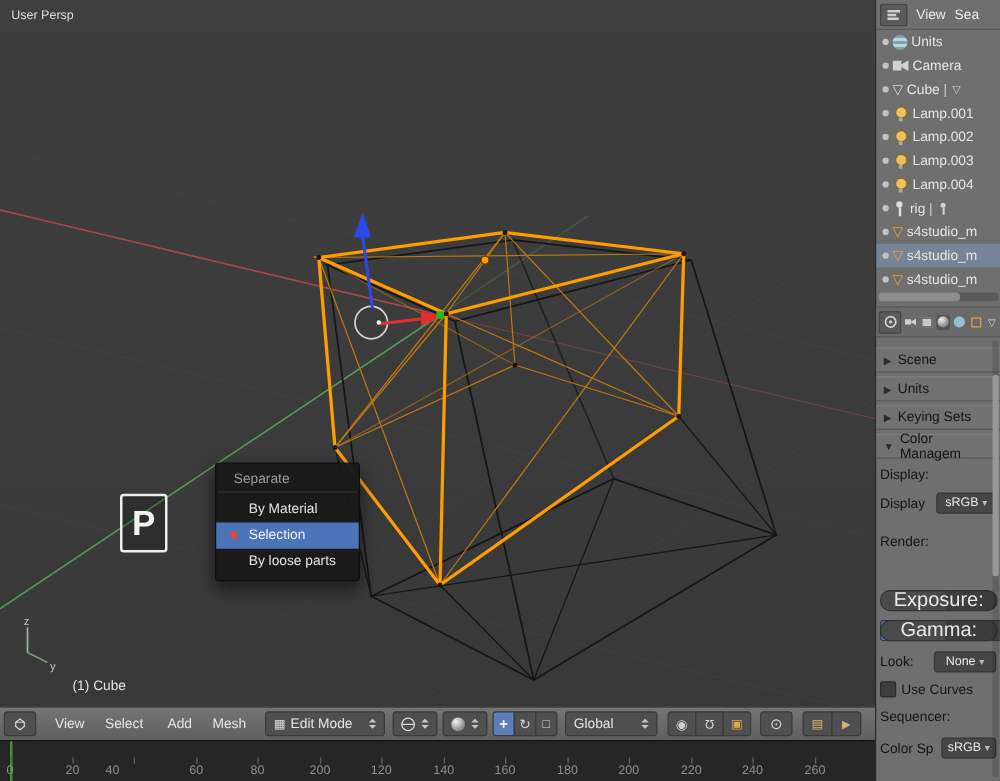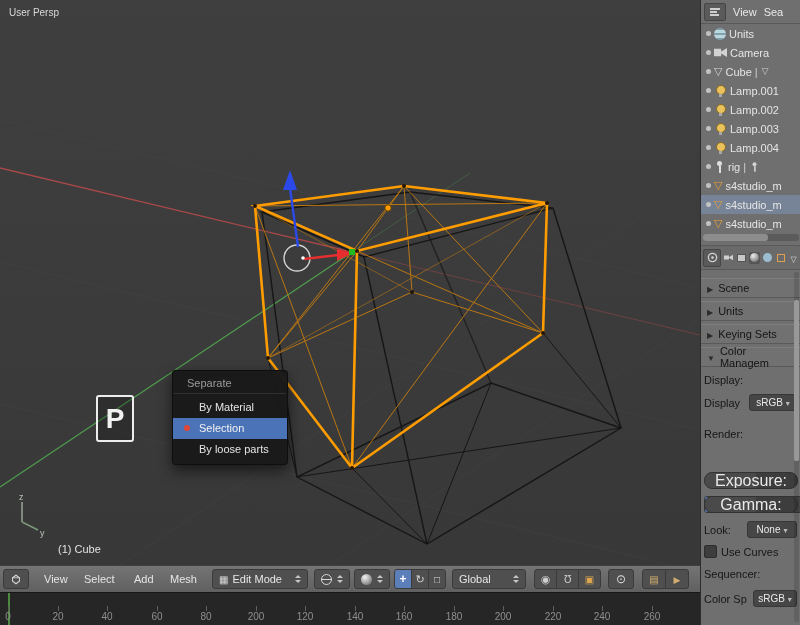--- a/index.html
+++ b/index.html
@@ -525,21 +525,21 @@
   <span class="tick" style="left:305px"></span>
   <span class="tick" style="left:355px"></span>
   <span class="tick" style="left:404px"></span>
   <span class="tick" style="left:454px"></span>
   <span class="tick" style="left:503px"></span>
   <span class="tick" style="left:553px"></span>
   <span class="tick" style="left:602px"></span>
   <span class="tick" style="left:652px"></span>
   <span class="tnum" style="left:8px">0</span>
   <span class="tnum" style="left:58px">20</span>
-  <span class="tnum" style="left:107px">40</span>
+  <span class="tnum" style="left:90px">40</span>
   <span class="tnum" style="left:157px">60</span>
   <span class="tnum" style="left:206px">80</span>
   <span class="tnum" style="left:256px">200</span>
   <span class="tnum" style="left:305px">120</span>
   <span class="tnum" style="left:355px">140</span>
   <span class="tnum" style="left:404px">160</span>
   <span class="tnum" style="left:454px">180</span>
   <span class="tnum" style="left:503px">200</span>
   <span class="tnum" style="left:553px">220</span>
   <span class="tnum" style="left:602px">240</span>

